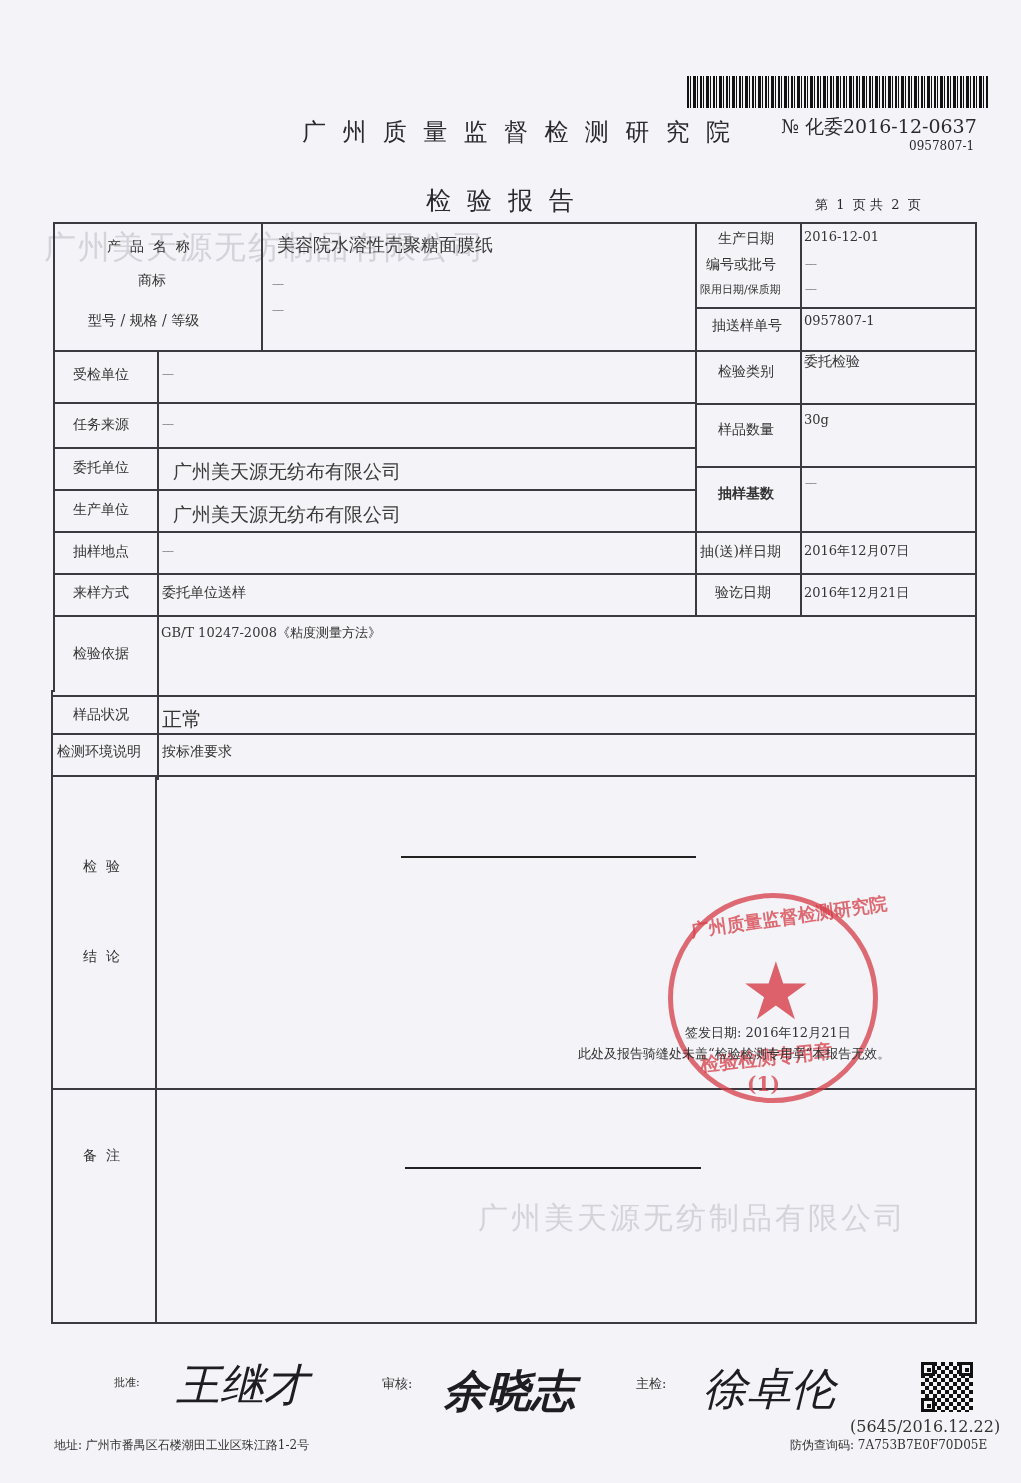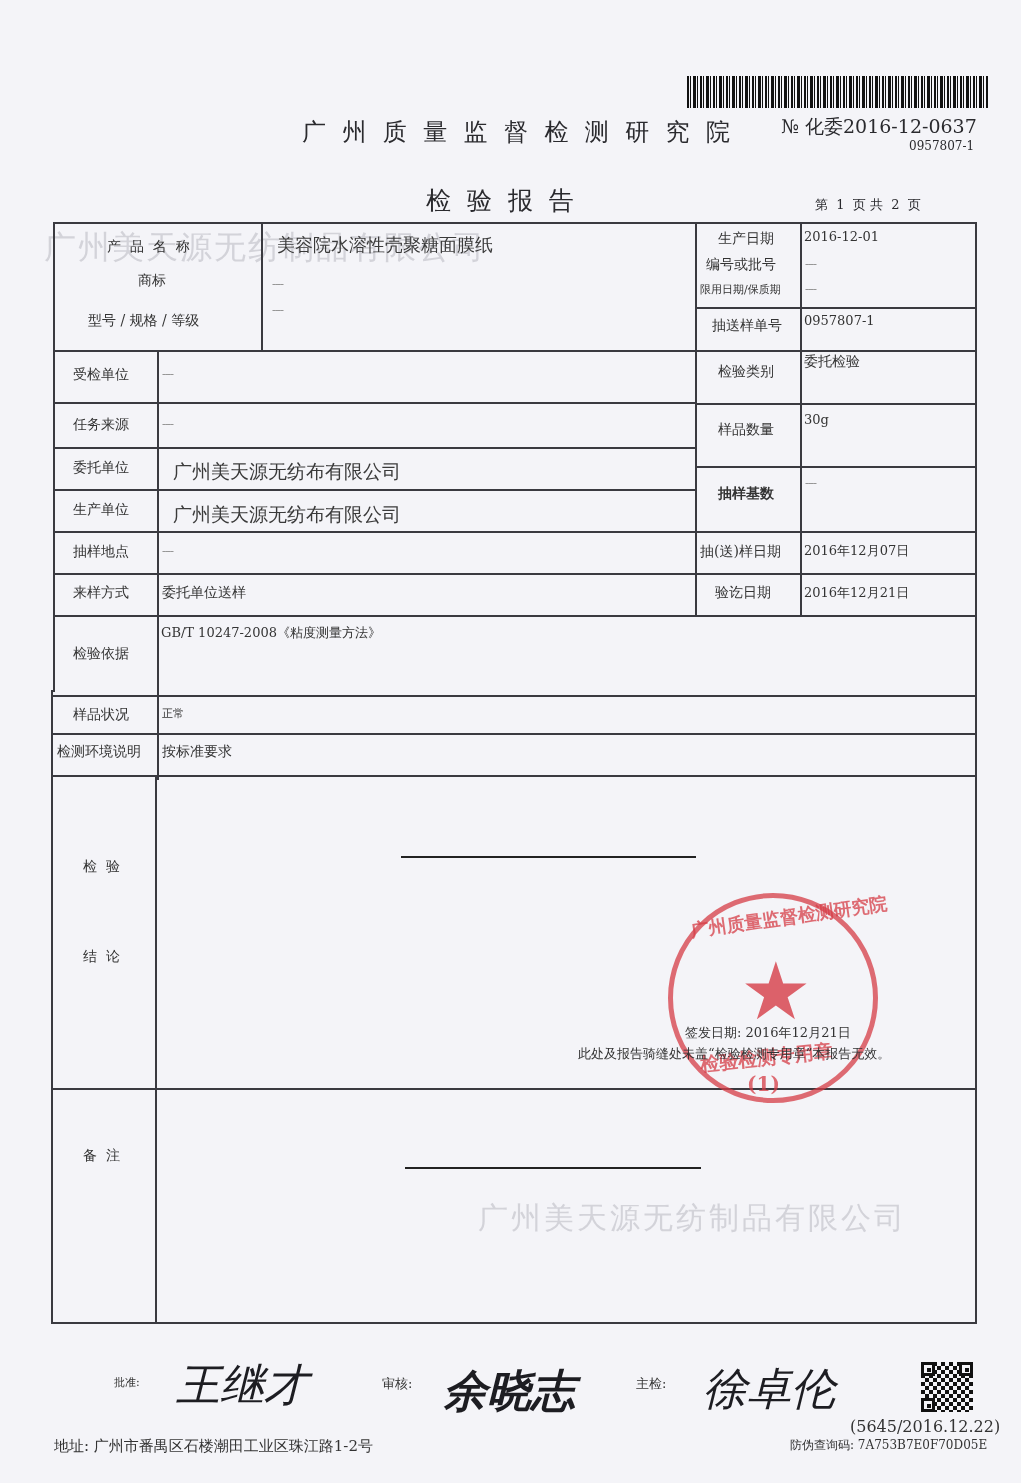--- a/index.html
+++ b/index.html
@@ -107,21 +107,21 @@
 <div class="lbl" style="left:718px;top:485px;font-weight:bold;">抽样基数</div>
 <div class="dash" style="left:805px;top:477px;">----</div>
 <div class="lbl" style="left:700px;top:543px;">抽(送)样日期</div>
 <div class="val" style="left:804px;top:542px;">2016年12月07日</div>
 <div class="lbl" style="left:715px;top:584px;">验讫日期</div>
 <div class="val" style="left:804px;top:584px;">2016年12月21日</div>
 
 <div class="lbl" style="left:73px;top:645px;">检验依据</div>
 <div class="val" style="left:161px;top:624px;">GB/T 10247-2008《粘度测量方法》</div>
 <div class="lbl" style="left:73px;top:706px;">样品状况</div>
-<div class="val" style="left:162px;top:706px;font-size:11px;">正常</div>
+<div class="val" style="left:162px;top:706px;font-size:20px;">正常</div>
 <div class="lbl" style="left:57px;top:743px;">检测环境说明</div>
 <div class="val" style="left:162px;top:743px;font-size:14px;">按标准要求</div>
 
 <div class="lbl" style="left:83px;top:858px;white-space:pre;">检  验</div>
 <div class="lbl" style="left:83px;top:948px;white-space:pre;">结  论</div>
 
 <div>
   <div class="stamp"></div>
   <div class="stamp-star">★</div>
   <div class="stamp-text" style="left:690px;top:905px;font-size:18px;transform:rotate(-8deg);">广州质量监督检测研究院</div>
@@ -142,14 +142,14 @@
 <div class="sig" style="left:703px;top:1360px;font-weight:normal;">徐卓伦</div>
 
 <div>
   <div class="qr"></div>
   <div class="qr-corner" style="left:921px;top:1362px;"></div>
   <div class="qr-corner" style="left:959px;top:1362px;"></div>
   <div class="qr-corner" style="left:921px;top:1398px;"></div>
 </div>
 <div class="val" style="left:850px;top:1417px;font-size:16px;">(5645/2016.12.22)</div>
 
-<div class="val" style="left:54px;top:1437px;font-size:15px;">地址: 广州市番禺区石楼潮田工业区珠江路1-2号</div>
+<div class="val" style="left:54px;top:1437px;font-size:12px;">地址: 广州市番禺区石楼潮田工业区珠江路1-2号</div>
 <div class="val" style="left:790px;top:1437px;font-size:12px;">防伪查询码: 7A753B7E0F70D05E</div>
 
 </body></html>

